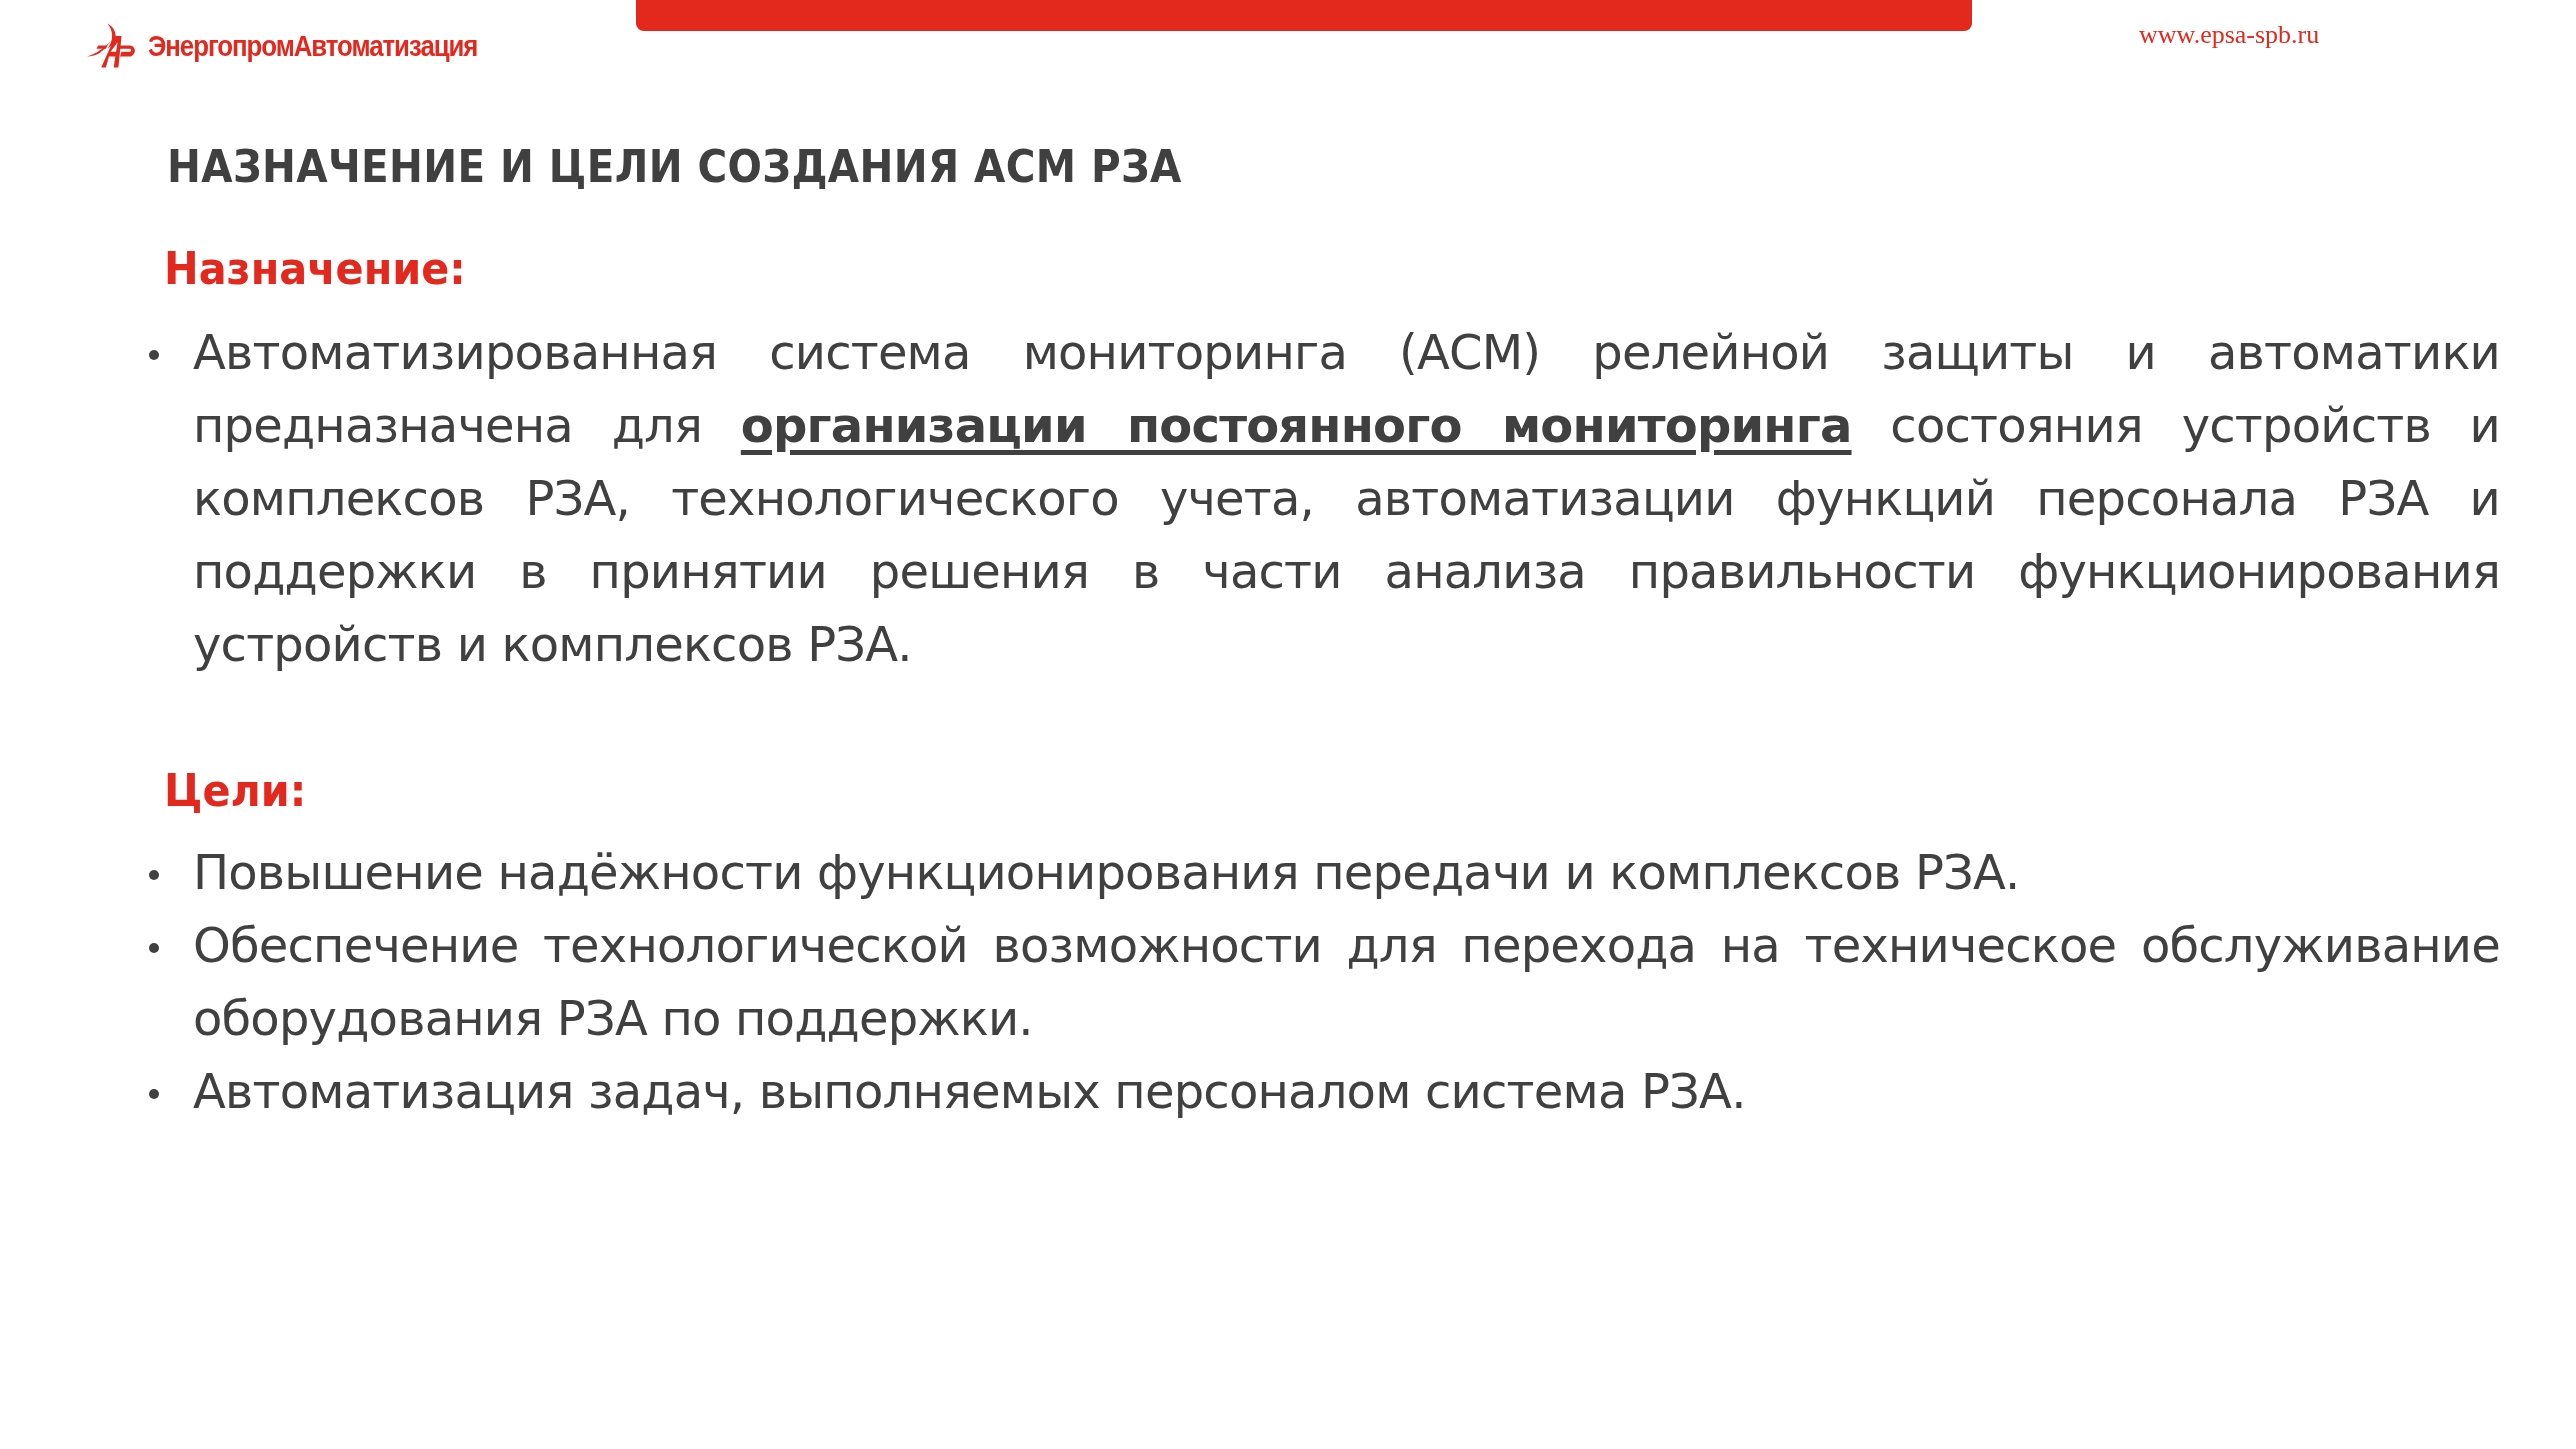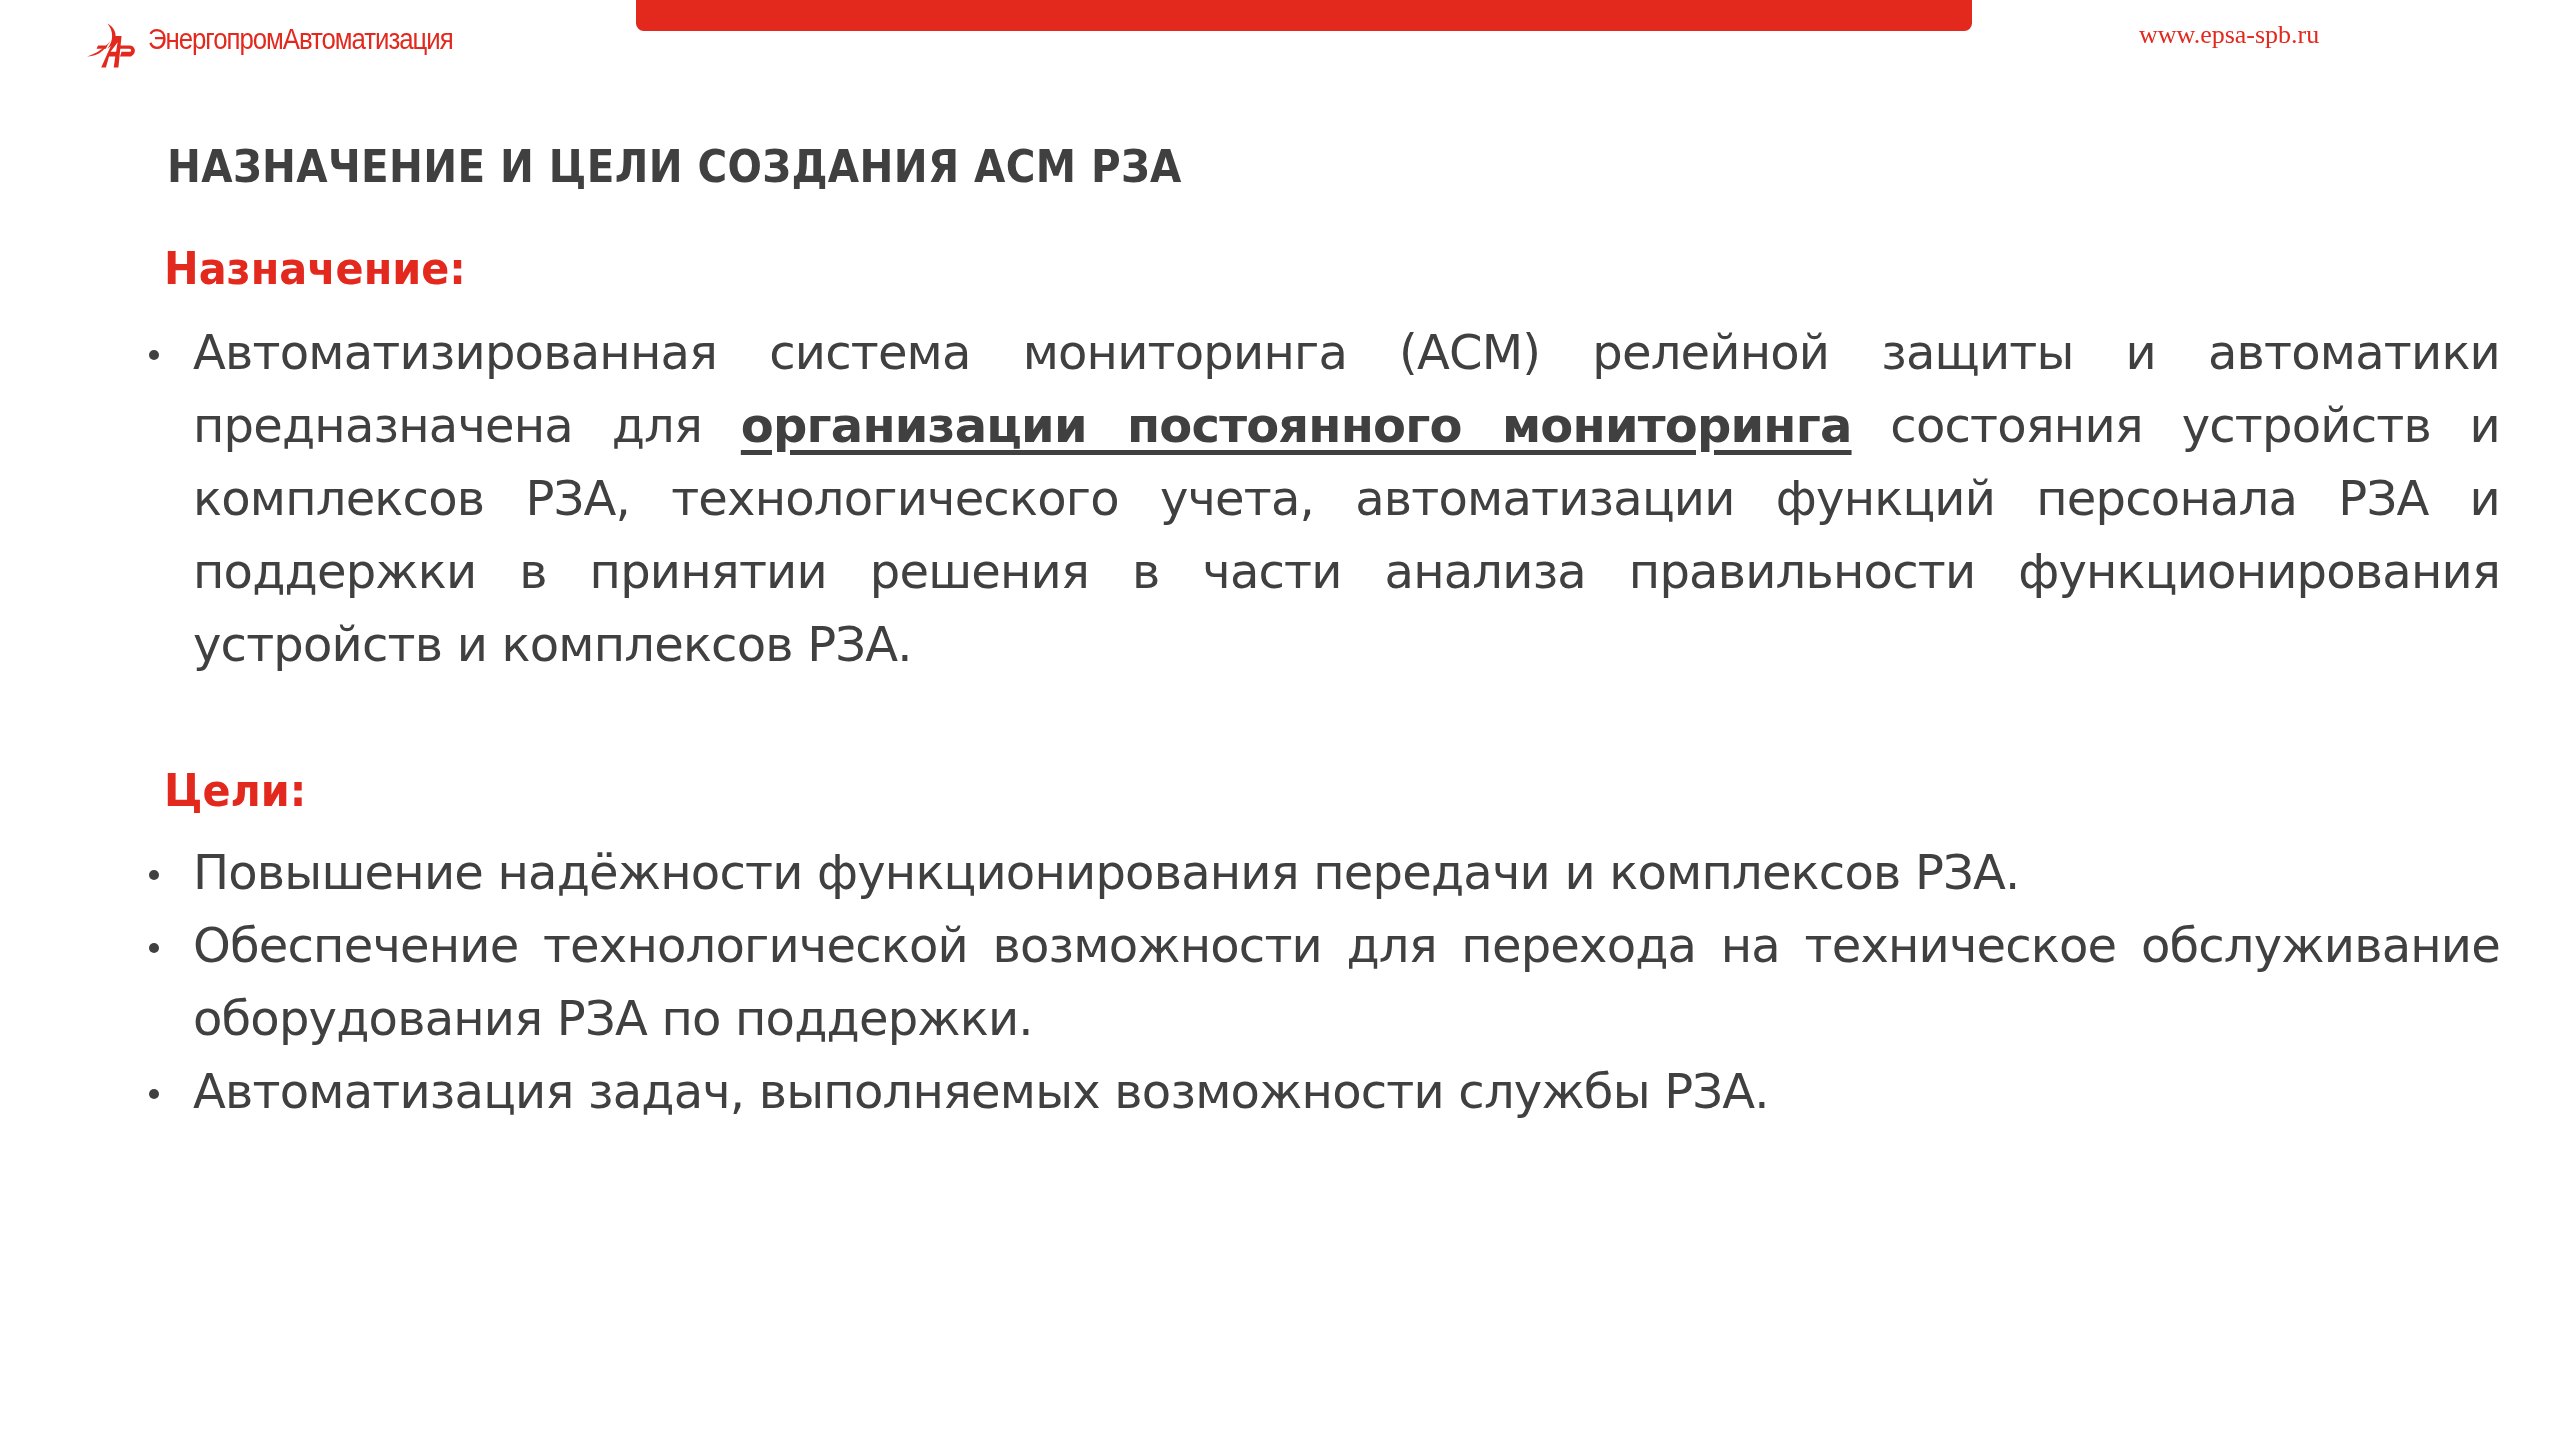--- a/index.html
+++ b/index.html
@@ -4,21 +4,21 @@
 <style>
   html, body { margin: 0; padding: 0; }
   body {
     width: 2576px; height: 1450px; background: #ffffff; position: relative; overflow: hidden;
     font-family: "DejaVu Sans", "Liberation Sans", sans-serif; color: #404040;
   }
   .top-bar {
     position: absolute; left: 636px; top: 0; width: 1336px; height: 30.5px;
     background: #e3281e; border-radius: 0 0 7.8px 7.8px;
   }
-  .logo { position: absolute; left: 84px; top: 22px; height: 47px; display: flex; align-items: flex-start; }
+  .logo { position: absolute; left: 84px; top: 22px; height: 47px; display: flex; align-items: center; font-weight: bold; }
   .logo svg { width: 61px; height: 47px; }
   .logo-text {
     font-family: "Liberation Sans", sans-serif; font-size: 30px; color: #e3281e; margin-left: 3.1px;
     letter-spacing: -1.2px; transform: scaleX(0.86); transform-origin: left center; white-space: nowrap;
   }
   .website {
     position: absolute; left: 2139px; top: 20px; font-family: Liberation Serif, serif;
     font-size: 26px; color: #e3281e; text-decoration: none;
   }
   .page-title {
@@ -70,15 +70,15 @@
   <li class="bullet">
     <span>Автоматизированная система мониторинга (АСМ) релейной защиты и автоматики предназначена для </span><span class="emph">организации постоянного мониторинга</span><span> состояния устройств и комплексов РЗА, технологического учета, автоматизации функций персонала РЗА и поддержки в принятии решения в части анализа правильности функционирования устройств и комплексов РЗА.</span>
   </li>
 </ul>
 
 <h2 class="section-heading h-goals">Цели:</h2>
 
 <ul class="bullet-list list-goals">
   <li class="bullet">Повышение надёжности функционирования передачи и комплексов РЗА.</li>
   <li class="bullet">Обеспечение технологической возможности для перехода на техническое обслуживание оборудования РЗА по поддержки.</li>
-  <li class="bullet">Автоматизация задач, выполняемых возможности службы РЗА.</li>
+  <li class="bullet">Автоматизация задач, выполняемых персоналом система РЗА.</li>
 </ul>
 
 
 </body></html>

